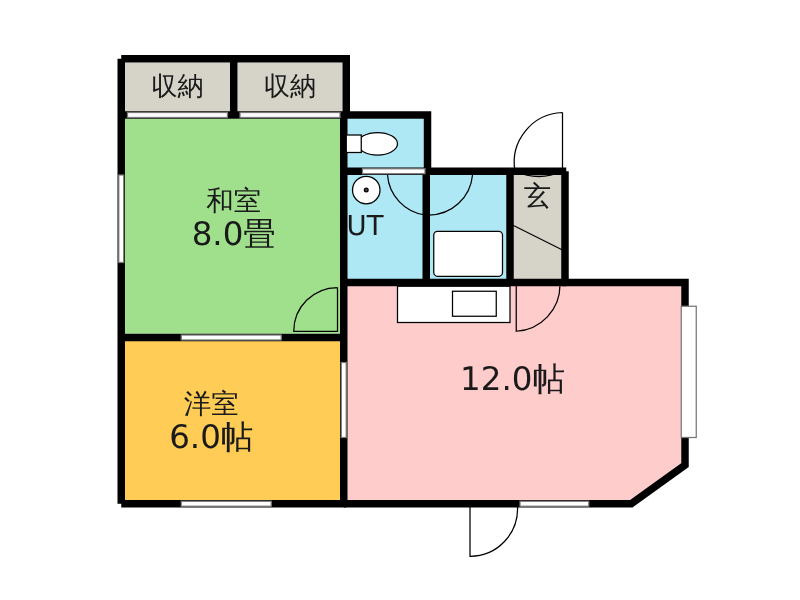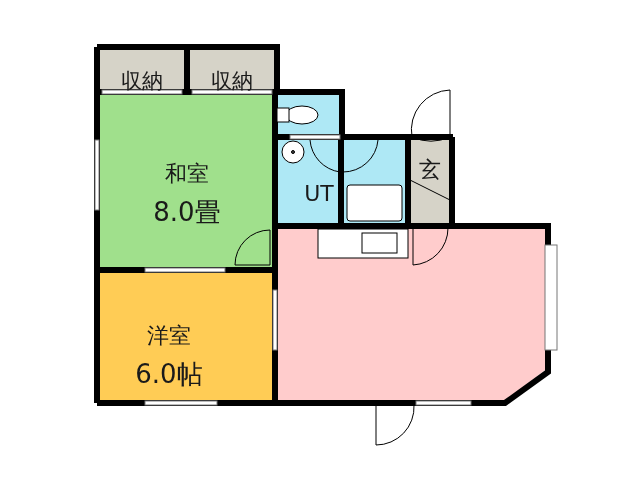--- a/index.html
+++ b/index.html
@@ -1,19 +1,19 @@
 <!DOCTYPE html>
 <html><head>
   <meta charset="utf-8">
   <style>
     html, body { margin: 0; padding: 0; background: #ffffff; }
     body { width: 640px; height: 480px; position: relative; overflow: hidden; font-family: "DejaVu Sans", sans-serif; }
     svg { position: absolute; left: 0; top: 0; }
     .lbl { position: absolute; text-align: center; color: #1a1a1a; font-family: "DejaVu Sans", sans-serif; line-height: 1.1; }
-    .lbl span { display: block; margin-top: 12px; }
+    .lbl span { display: block; }
     .room-name { font-size: 22px; }
     .room-area { font-size: 26px; }
     .small { font-size: 21px; }
   </style>
 </head>
 <body>
 
 <svg width="640" height="480" viewBox="0 0 640 480">
 
   <rect x="100" y="50" width="84" height="42" fill="#d6d3c8"></rect>
@@ -85,20 +85,21 @@
   <span>収納</span>
 </div>
 <div class="lbl" style="left:100px;top:150px;width:174px;">
   <span class="room-name">和室</span>
   <span class="room-area">8.0畳</span>
 </div>
 <div class="lbl" style="left:100px;top:312px;width:138px;">
   <span class="room-name">洋室</span>
   <span class="room-area">6.0帖</span>
 </div>
-<div class="lbl" style="left:288px;top:170px;width:62px;">
+<div class="lbl" style="left:261px;top:170px;width:62px;">
   <span class="room-name">UT</span>
 </div>
 <div class="lbl" style="left:410px;top:146px;width:40px;">
   <span class="room-name">玄</span>
 </div>
 <div class="lbl" style="left:330px;top:290px;width:160px;">
+  <span class="room-area">12.0帖</span>
 </div>
 
 </body></html>

